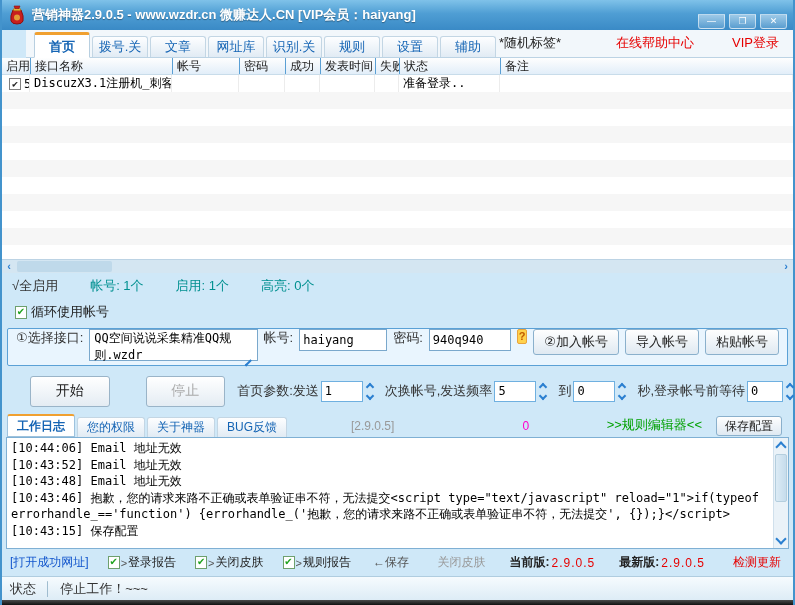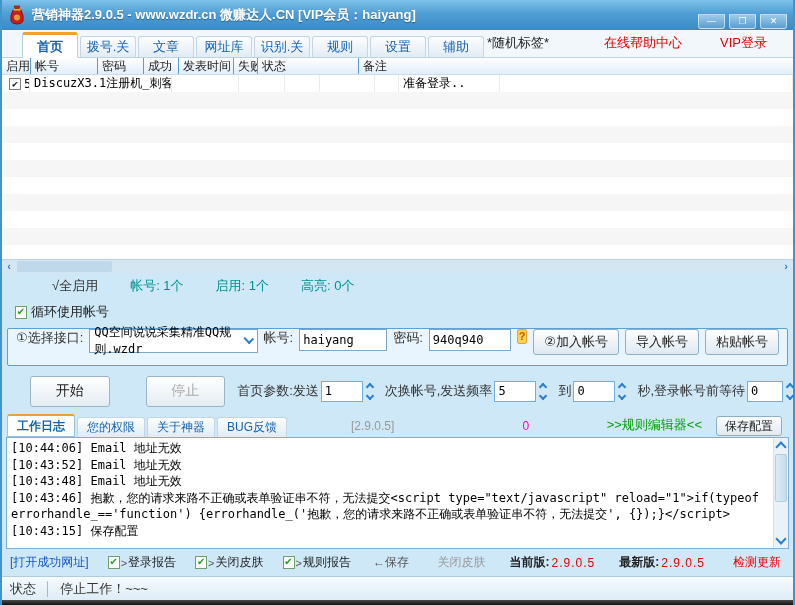--- a/index.html
+++ b/index.html
@@ -13,21 +13,21 @@
               background:linear-gradient(#7fc2e9 0%, #4f9ed4 45%, #3a8ac6 100%); }
   .app-icon { width:18px; height:20px; margin-right:6px; flex:0 0 18px; }
   .title-text { color:#fff; font-weight:bold; font-size:13px; text-shadow:0 1px 1px rgba(0,0,0,.35); white-space:nowrap; }
   .winbtns { margin-left:auto; display:flex; gap:4px; align-self:flex-start; margin-top:2px; }
   .winbtn { width:27px; height:15px; border:1px solid rgba(255,255,255,.55); border-radius:0 0 3px 3px;
             background:linear-gradient(rgba(255,255,255,.45),rgba(255,255,255,.15));
             color:#fff; font-size:9px; line-height:13px; text-align:center; cursor:pointer; }
 
   
   .tabstrip { height:28px; flex:0 0 28px; background:#f2f7fb; border-bottom:1px solid #bcd3e4;
-              display:flex; align-items:flex-end; padding:0 20px; }
+              display:flex; align-items:flex-end; padding:0 8px;margin-left:24px; }
   .tab { height:21px; width:56px; margin-right:2px; text-align:center; line-height:20px;
          color:#1464b4; font-size:13px; background:linear-gradient(#fdfeff,#e1ebf4);
          border:1px solid #c3d6e4; border-bottom:none; border-radius:3px 3px 0 0; cursor:pointer; }
   .tab.active { height:26px; line-height:24px; background:#fff; font-weight:bold;
                 border:1px solid #b8cfe0; border-top:3px solid #f0a030; border-bottom:1px solid #fff;
                 margin-bottom:-1px; }
   .random-tag { margin-left:auto; color:#222; margin-bottom:5px; }
   .help-link { color:#e60000; margin:0 0 5px 55px; cursor:pointer; }
   .vip-link  { color:#e60000; margin:0 6px 5px 38px; cursor:pointer; }
 
@@ -55,34 +55,34 @@
   
   .hscroll { height:14px; flex:0 0 14px; background:#d4e6f2; position:relative; border-top:1px solid #bcd3e4; }
   .hs-arrow { position:absolute; top:0; width:14px; height:13px; color:#2b7fd0; font-weight:bold;
               font-size:11px; line-height:13px; text-align:center; cursor:pointer; }
   .hs-left{left:0}.hs-right{right:0}
   .hs-thumb { position:absolute; left:15px; top:1px; height:11px; width:95px; background:#bfd9ea;
               border-radius:2px; cursor:pointer; }
 
   
   .summary { height:26px; flex:0 0 26px; display:flex; align-items:center; padding-left:10px; }
-  .all-enable { color:#333; cursor:pointer;margin-left:40px; }
+  .all-enable { color:#333; cursor:pointer; }
   .stat { color:#009090; margin-left:32px; }
   .loop-row { height:26px; flex:0 0 26px; display:flex; align-items:center; padding-left:10px; }
   .loop-row .cb { width:13px; height:13px; margin-right:4px; }
   .loop-label { color:#222; }
 
   
   .panel-wrap { flex:0 0 44px; padding:3px 5px; }
   .panel { height:38px; border:1px solid #5ba1d6; border-radius:2px; background:#e9f5fe;
            display:flex; align-items:flex-start; padding:0 8px; gap:6px; }
   .panel label { color:#333; white-space:nowrap; }
-  .dropdown { width:252px; height:24px; background:#fff; border:1px solid #7aa8cc; display:flex;
+  .dropdown { width:252px; height:32px; background:#fff; border:1px solid #7aa8cc; display:flex;
               align-items:center; padding:0 4px; font-family:"DejaVu Sans Mono",monospace; font-size:12px;
-              color:#000; cursor:pointer; }
+              color:#000; cursor:pointer;flex-direction:column; }
   .dd-chevron { margin-left:auto; width:8px; height:8px; border-left:2px solid #2b7fd0;
                 border-bottom:2px solid #2b7fd0; transform:rotate(-45deg) translate(1px,-2px); }
   .txt-input { height:22px; border:1px solid #7aa8cc; background:#fff; padding:0 3px;
                font-family:"DejaVu Sans Mono",monospace; font-size:12px; color:#000; }
   .w-acc{width:88px}.w-pass{width:82px}
   .help-q { width:15px; height:15px; background:#ffd24d; border:1px solid #e8a33d; border-radius:2px;
             color:#c05a00; font-size:11px; font-weight:bold; text-align:center; line-height:13px; cursor:pointer; }
   .btn { height:26px; padding:0 10px; background:linear-gradient(#fefefe,#dfe9f2); border:1px solid #8ab0cc;
          border-radius:3px; font-size:13px; color:#222; cursor:pointer; white-space:nowrap;
          font-family:"Liberation Sans","DejaVu Sans",sans-serif; }
@@ -178,20 +178,21 @@
     <div class="tab">规则</div>
     <div class="tab">设置</div>
     <div class="tab">辅助</div>
     <span class="random-tag">*随机标签*</span>
     <span class="help-link">在线帮助中心</span>
     <span class="vip-link">VIP登录</span>
   </div>
 
   <div class="thead">
     <div class="th c0">启用</div>
+    <div class="th c1">接口名称</div>
     <div class="th c2">帐号</div>
     <div class="th c3">密码</div>
     <div class="th c4">成功</div>
     <div class="th c5">发表时间</div>
     <div class="th c6">失败</div>
     <div class="th c7">状态</div>
     <div class="th c8">备注</div>
   </div>
 
   <div class="tbody">

